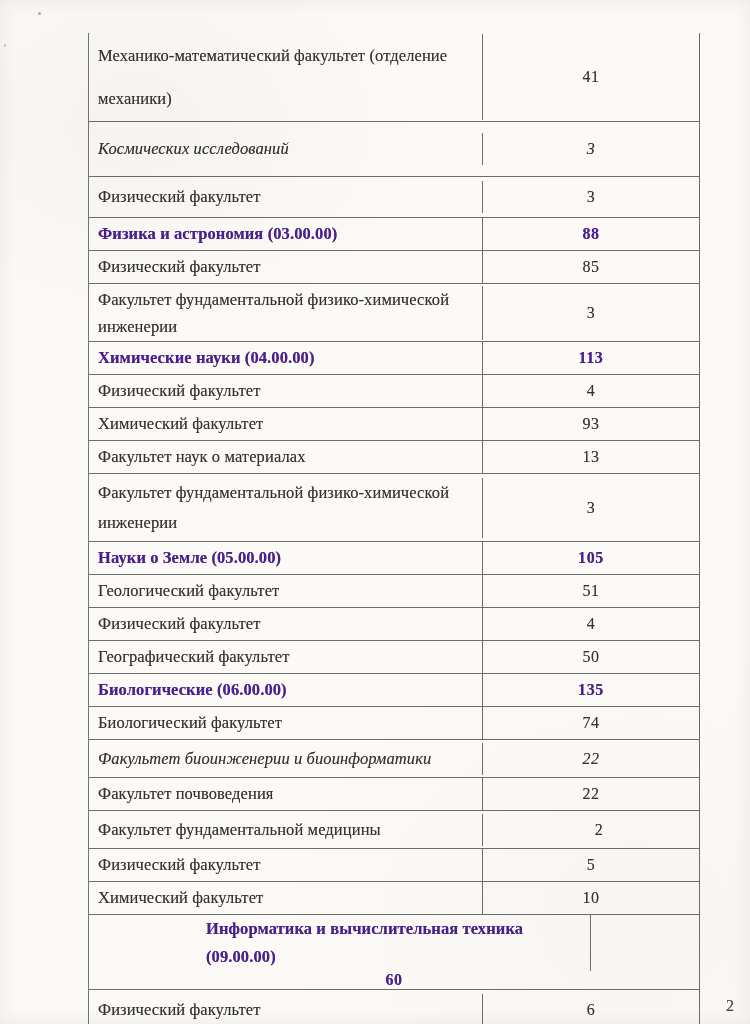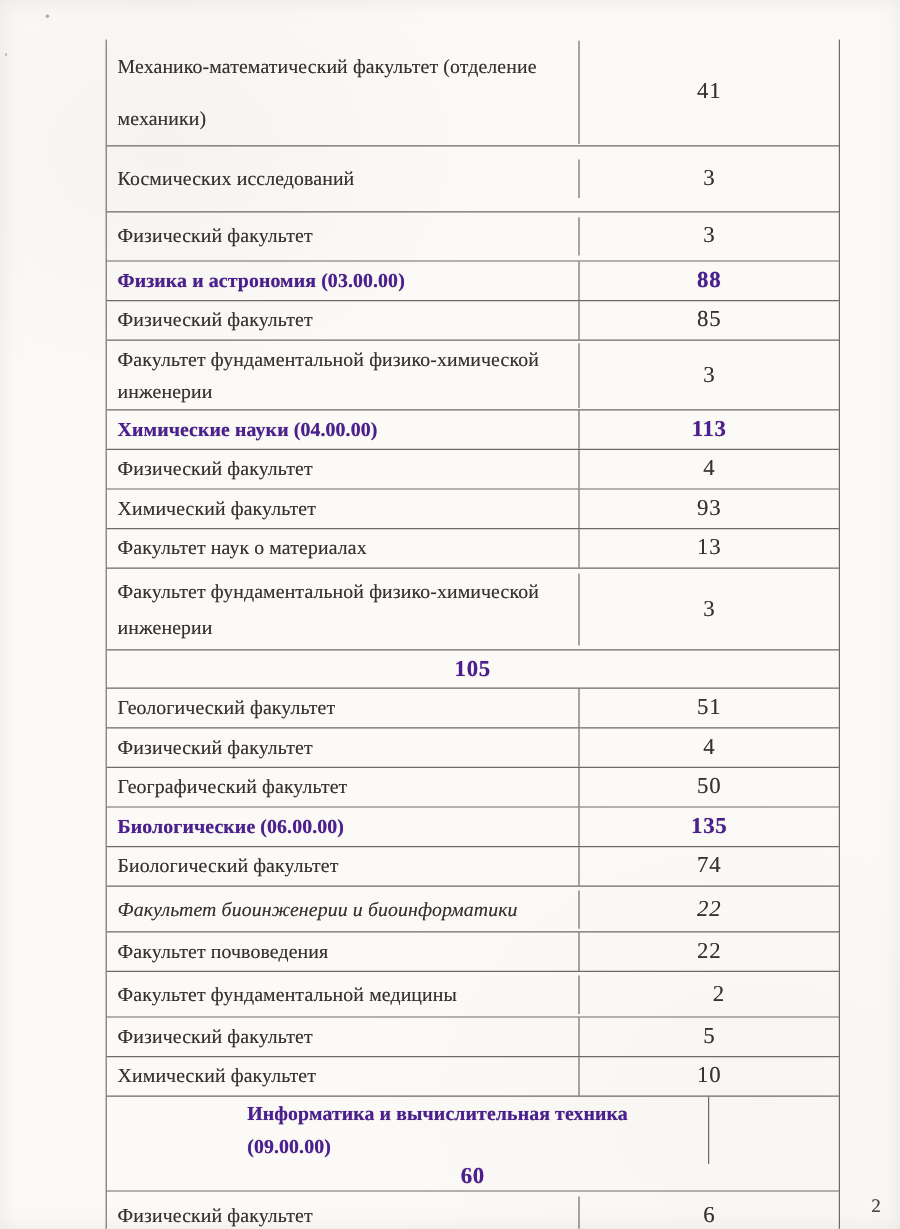--- a/index.html
+++ b/index.html
@@ -57,35 +57,35 @@
     line-height: 32px;
     white-space: pre-line;
     letter-spacing: 0.1px;
     text-shadow: 0 0 0.5px rgba(55,53,48,0.55);
   }
   .cell-value {
     flex: 1;
     display: flex;
     align-items: center;
     justify-content: center;
-    font-size: 19px;
+    font-size: 16px;
     letter-spacing: 0.6px;
     text-shadow: 0 0 0.5px rgba(55,53,48,0.5);
   }
   .row.bold .cell-label,
   .row.bold .cell-value {
     font-weight: bold;
     color: #4c1d95;
     text-shadow: 0 0 0.6px rgba(25,23,18,0.6);
   }
 
   
   .row:nth-child(1)  { min-height: 89px; }
   .row:nth-child(1) .cell-label { line-height: 43px; }
-  .row:nth-child(2)  { min-height: 55px; }
+  .row:nth-child(2)  { min-height: 55px; font-style: italic; }
   .row:nth-child(3)  { min-height: 41px; }
   .row:nth-child(6)  { min-height: 58px; }
   .row:nth-child(6) .cell-label { line-height: 27px; }
   .row:nth-child(11) { min-height: 68px; }
   .row:nth-child(11) .cell-label { line-height: 30px; }
   .row:nth-child(18) { min-height: 38px; font-style: italic; }
   .row:nth-child(20) { min-height: 38px; gap: 16px; }
   .row:nth-child(23) { min-height: 62px; flex-direction: column; }
   .row:nth-child(23) .cell-label { line-height: 28px; }
   .row:nth-child(24) { min-height: 41px; }
@@ -148,20 +148,21 @@
       <div class="row">
     <div class="cell-label">Факультет наук о материалах</div>
     <div class="cell-value">13</div>
   </div>
       <div class="row">
     <div class="cell-label">Факультет фундаментальной физико-химической
 инженерии</div>
     <div class="cell-value">3</div>
   </div>
       <div class="row bold">
+    <div class="cell-label">Науки о Земле (05.00.00)</div>
     <div class="cell-value">105</div>
   </div>
       <div class="row">
     <div class="cell-label">Геологический факультет</div>
     <div class="cell-value">51</div>
   </div>
       <div class="row">
     <div class="cell-label">Физический факультет</div>
     <div class="cell-value">4</div>
   </div>

